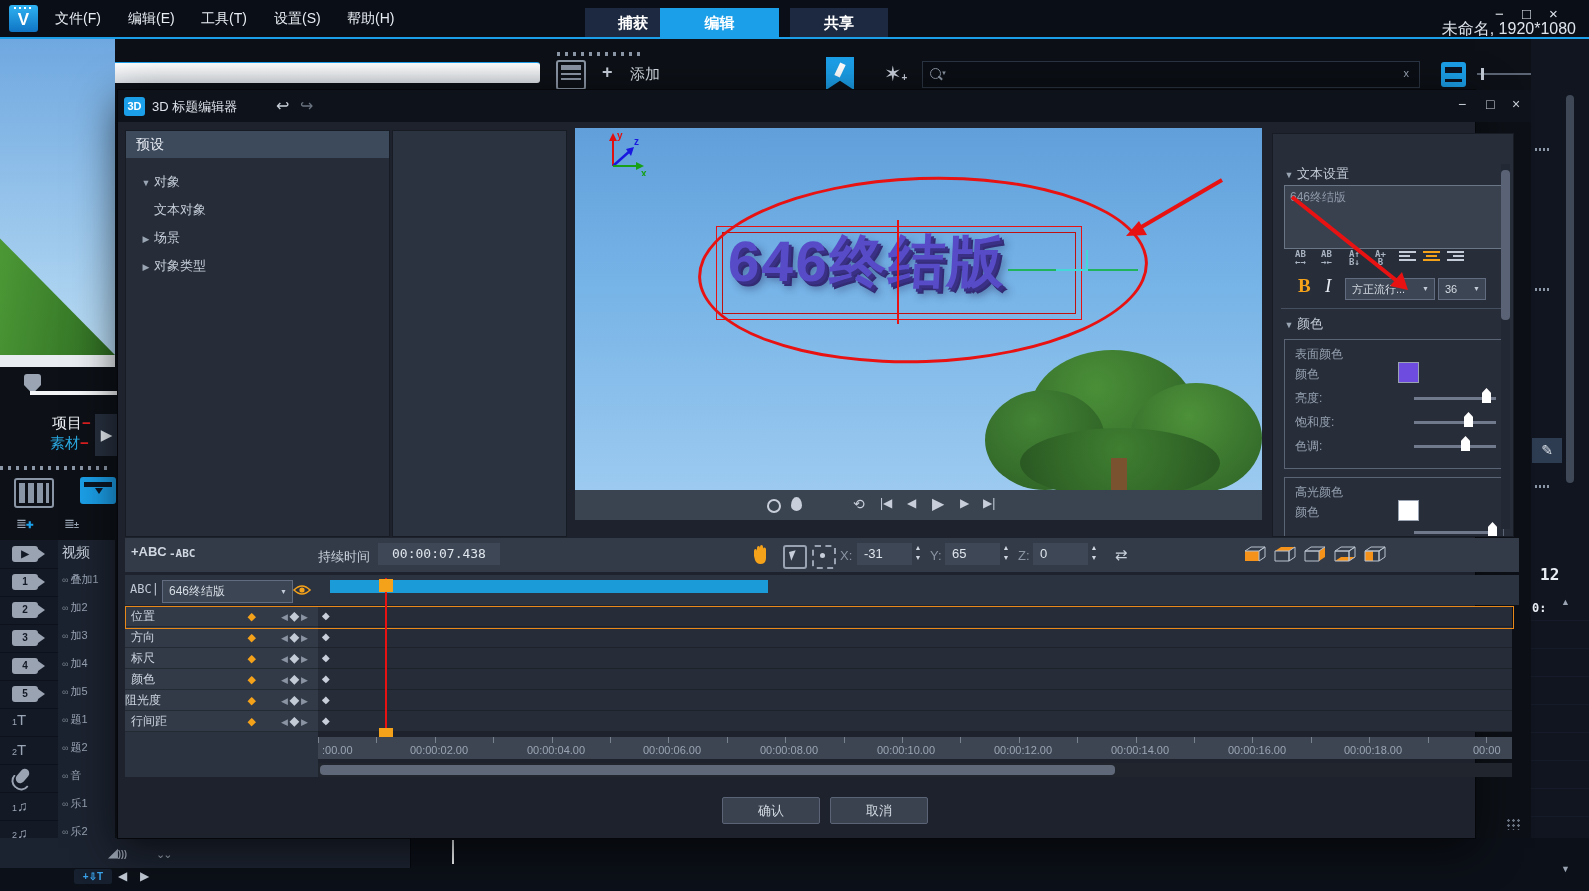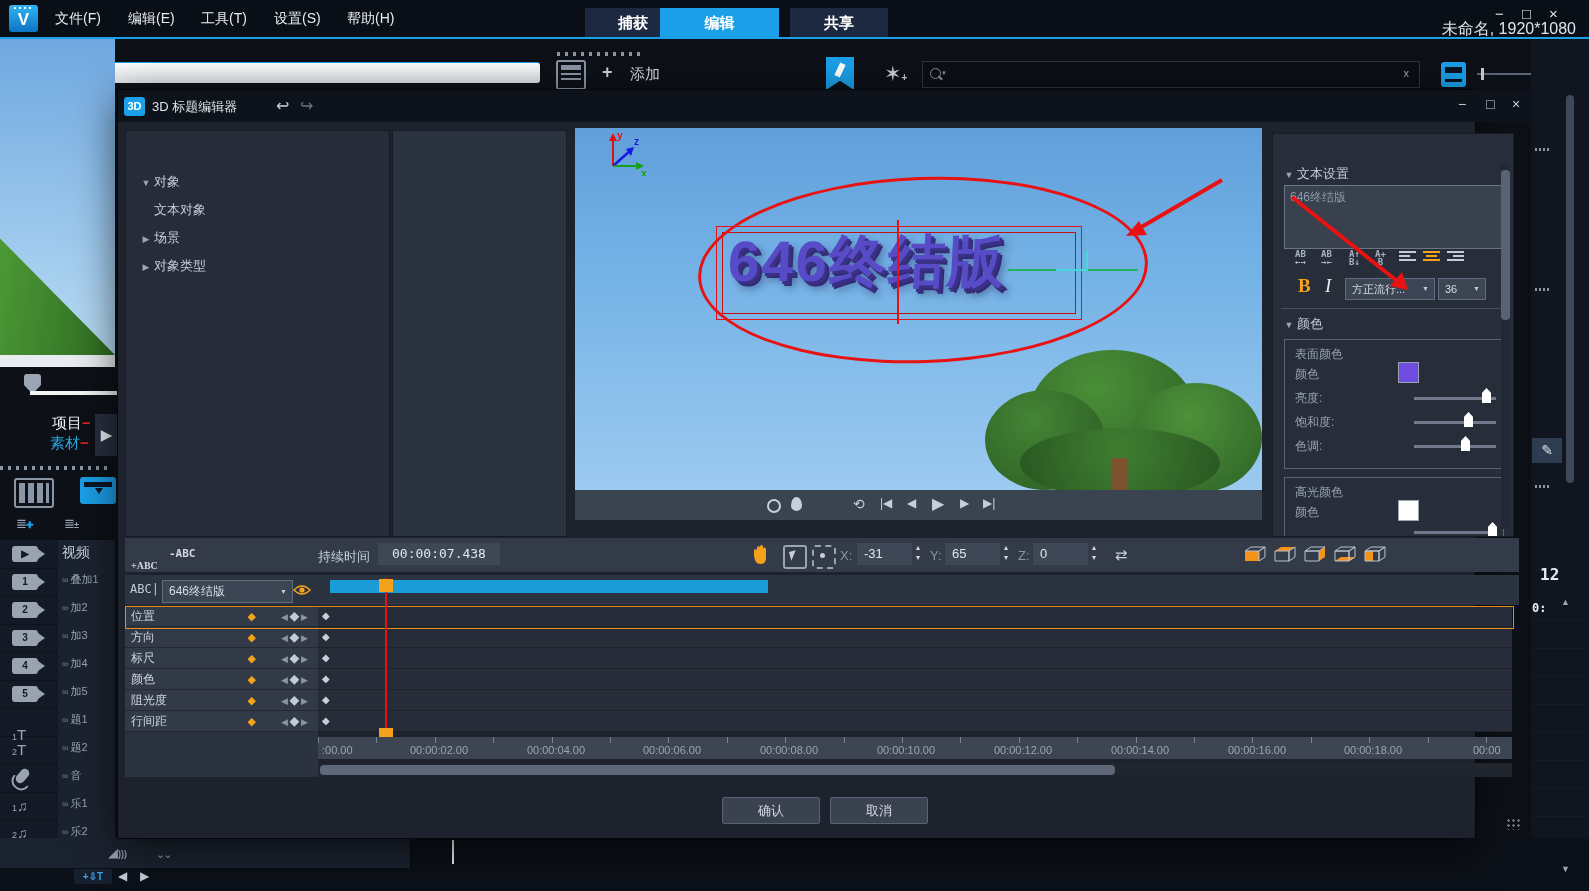--- a/index.html
+++ b/index.html
@@ -231,21 +231,21 @@
     <div class="trow" style="top:84px;height:28px">
         <div class="cam" style="top:6px">3</div>
       </div>
     <div class="trow" style="top:112px;height:28px">
         <div class="cam" style="top:6px">4</div>
       </div>
     <div class="trow" style="top:140px;height:28px">
         <div class="cam" style="top:6px">5</div>
       </div>
     <div class="trow" style="top:168px;height:28px;color:#9aa5b5;font-size:15px">
-        <span class="abs" style="left:12px;top:18px"><small style="font-size:9px">1</small>T</span>
+        <span class="abs" style="left:12px;top:3px"><small style="font-size:9px">1</small>T</span>
       </div>
     <div class="trow" style="top:196px;height:28px;color:#9aa5b5;font-size:15px">
         <span class="abs" style="left:12px;top:5px"><small style="font-size:9px">2</small>T</span>
       </div>
     <div class="trow" style="top:224px;height:28px">
         <div class="miccaps" style="top:4px"></div>
       </div>
     <div class="trow" style="top:252px;height:28px;color:#9aa5b5;font-size:14px">
         <span class="abs" style="left:12px;top:6px"><small style="font-size:9px">1</small>♫</span>
       </div>
@@ -295,20 +295,21 @@
       <div class="abs badge3d">3D</div>
       <span class="abs txt" style="left:34px;top:8px;font-size:13px;color:#dde3ea">3D 标题编辑器</span>
       <span class="abs" style="left:158px;top:6px;font-size:16px;color:#c8cfd8">↩</span>
       <span class="abs" style="left:182px;top:6px;font-size:16px;color:#6a7382">↪</span>
       <span class="abs" style="left:1340px;top:6px;font-size:14px;color:#c8cfd8">−</span>
       <span class="abs" style="left:1368px;top:6px;font-size:14px;color:#c8cfd8">□</span>
       <span class="abs" style="left:1394px;top:6px;font-size:14px;color:#c8cfd8">×</span>
     </div>
 
     <div class="abs presets">
+      <div class="panelhdr">预设</div>
       <div class="treeitem" style="top:42px;padding-left:12px">
         <span class="tri">▼</span><span>对象</span>
       </div>
       <div class="treeitem" style="top:70px;padding-left:28px">
         <span>文本对象</span>
       </div>
       <div class="treeitem" style="top:98px;padding-left:12px">
         <span class="tri">▶</span><span>场景</span>
       </div>
       <div class="treeitem" style="top:126px;padding-left:12px">
@@ -437,21 +438,21 @@
         <div class="sltrack" style="left:129px;top:53px;width:82px">
             <div class="slhandle" style="left:74px;top:-9px"></div>
           </div>
       </div>
       <div class="vscroll">
           <div class="vthumb"></div>
         </div>
     </div>
 
     <div class="abs dlgtoolbar">
-      <span class="abs txt" style="left:6px;top:22px;font-size:10px;font-weight:bold;color:#d0d7e0;font-family:Liberation Serif, serif">+ABC</span>
+      <span class="abs txt" style="left:6px;top:6px;font-size:13px;font-weight:bold;color:#d0d7e0;font-family:Liberation Sans, sans-serif">+ABC</span>
       <span class="abs txt" style="left:44px;top:9px;font-size:11px;font-weight:bold;color:#d0d7e0;font-family:'DejaVu Sans Mono',monospace">-ABC</span>
       <span class="abs txt" style="left:193px;top:10px;font-size:13px;color:#c8d0da">持续时间</span>
       <div class="valfield" style="left:253px;width:122px;font-family:'DejaVu Sans Mono',monospace">00:00:07.438</div>
 
       <svg class="abs" style="left:625px;top:6px" width="20" height="22">
         <path d="M4 12 L4 7 Q4 5 5.5 5 Q7 5 7 7 L7 4 Q7 2 8.5 2 Q10 2 10 4 L10 3 Q10 1 11.5 1 Q13 1 13 3 L13 5 Q13 3.6 14.4 3.6 Q16 3.6 16 5.5 L16 14 Q16 20 10.5 20 Q6.5 20 5 16 Z" fill="#f5a21b"></path>
       </svg>
       <div class="abs" style="left:658px;top:7px;width:20px;height:20px;border:2px solid #9aa3b2;border-radius:3px">
         <div class="abs" style="left:5px;top:4px;width:0;height:0;border-top:9px solid #c8cfda;border-right:7px solid transparent;transform:rotate(-15deg)"></div>
       </div>
@@ -524,21 +525,21 @@
       <span style="padding-left:6px">标尺</span>
       <span class="orangedia">◆</span>
       <span class="navclu"><span>◀</span><b>◆</b><span>▶</span></span>
     </div>
     <div class="namerow" style="top:579px">
       <span style="padding-left:6px">颜色</span>
       <span class="orangedia">◆</span>
       <span class="navclu"><span>◀</span><b>◆</b><span>▶</span></span>
     </div>
     <div class="namerow" style="top:600px">
-      <span style="padding-left:6px">阻光度</span>
+      <span style="">阻光度</span>
       <span class="orangedia">◆</span>
       <span class="navclu"><span>◀</span><b>◆</b><span>▶</span></span>
     </div>
     <div class="namerow" style="top:621px">
       <span style="padding-left:6px">行间距</span>
       <span class="orangedia">◆</span>
       <span class="navclu"><span>◀</span><b>◆</b><span>▶</span></span>
     </div>
 
     <div class="lanerow" style="top:516px">

